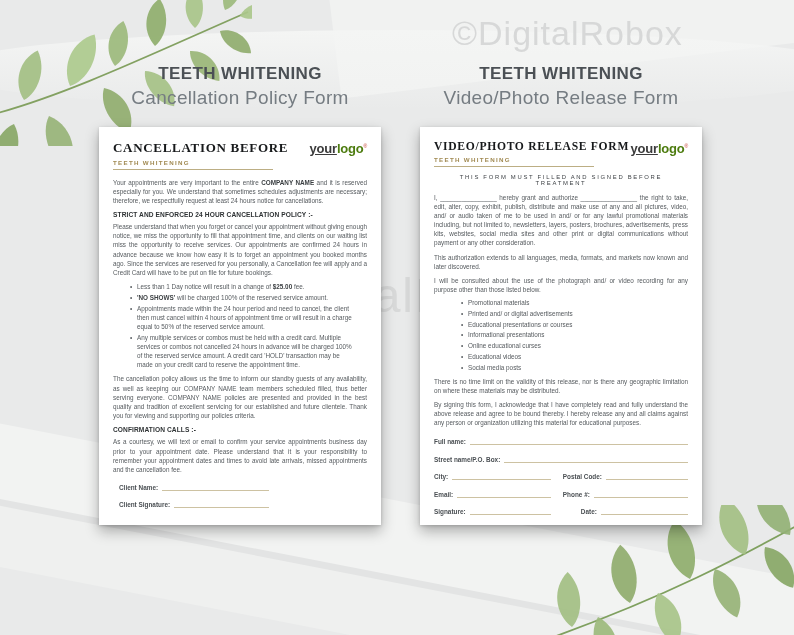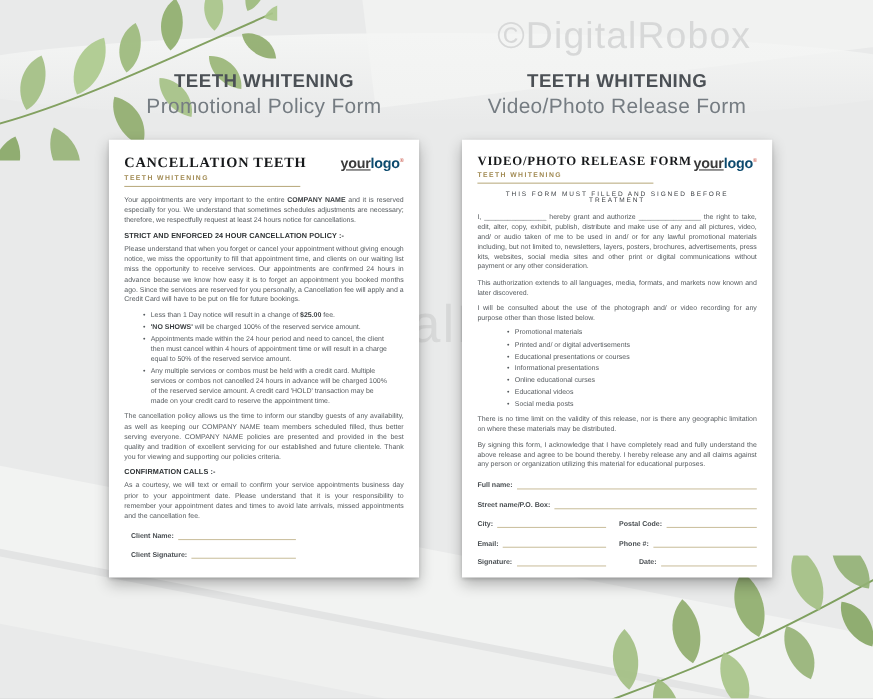--- a/index.html
+++ b/index.html
@@ -29,21 +29,21 @@
   .doc{position:absolute;z-index:3;top:127px;width:282px;height:398px;background:#ffffff;
        box-sizing:border-box;padding:13px 14px 10px 14px;overflow:hidden;
        box-shadow:0 6px 13px rgba(0,0,0,.30),0 1px 3px rgba(0,0,0,.16);}
   .doc-left{left:99px;} .doc-right{left:420px;}
   .doc-head{display:flex;justify-content:space-between;align-items:flex-start;}
   .doc-title{font-family:"Liberation Serif",serif;font-weight:bold;color:#17191b;letter-spacing:.7px;}
   .t1{font-size:13px;} .t2{font-size:11.6px;}
   .doc-sub{color:#a18a52;font-size:6.2px;font-weight:bold;letter-spacing:1.3px;margin-top:2.5px;}
   .gold-rule{border-bottom:1px solid #bcae84;width:63%;margin-top:3px;}
   .logo{font-size:13px;font-weight:bold;letter-spacing:-.2px;white-space:nowrap;margin-top:1px;}
-  .logo .lg1{color:#3b3b3b;text-decoration:underline;} .logo .lg2{color:#0c4a6e;}
+  .logo .lg1{color:#3b3b3b;text-decoration:underline;} .logo .lg2{color:#4d7c0f;}
   .logo .lgmark{color:#c13a2b;font-size:5px;vertical-align:super;font-weight:normal;}
   
   .doc p{margin:0 0 5px 0;font-size:6.35px;line-height:1.45;color:#565b5f;text-align:justify;}
   .doc .h{font-size:6.6px;font-weight:bold;color:#2e3234;margin:6px 0 4px 0;letter-spacing:.1px;}
   .b{font-weight:bold;color:#3a3e41;}
   .banner{font-size:5.9px;letter-spacing:1.7px;color:#3f4347;text-align:center;margin:7px 0 7px 0;}
   ul{margin:0 0 5px 0;padding:0 10px 0 24px;list-style:none;}
   ul li{position:relative;font-size:6.35px;line-height:1.45;color:#565b5f;margin-bottom:1.5px;text-align:left;}
   ul li:before{content:"\2022";position:absolute;left:-7px;color:#565b5f;}
   
@@ -102,31 +102,31 @@
     <use href="#leafA" transform="translate(142,74) rotate(-100) scale(1.6)" fill="#8fae6d" opacity=".92"></use>
     <use href="#leafA" transform="translate(110,88) rotate(75) scale(1.45)" fill="#a8c489" opacity=".92"></use>
     <use href="#leafA" transform="translate(82,98) rotate(-95) scale(1.55)" fill="#90ad6e" opacity=".92"></use>
     <use href="#leafA" transform="translate(50,112) rotate(80) scale(1.4)" fill="#9cba7c" opacity=".92"></use>
     <use href="#leafA" transform="translate(24,122) rotate(-90) scale(1.45)" fill="#a3bf83" opacity=".92"></use>
     <use href="#leafA" transform="translate(7,130) rotate(95) scale(1.3)" fill="#8fae6d" opacity=".92"></use>
   </svg>
 
   <div class="page-header ph-left">
     <div class="ph-title">TEETH WHITENING</div>
-    <div class="ph-sub">Promotional Policy Form</div>
+    <div class="ph-sub">Cancellation Policy Form</div>
   </div>
   <div class="page-header ph-right">
     <div class="ph-title">TEETH WHITENING</div>
     <div class="ph-sub">Video/Photo Release Form</div>
   </div>
 
   <section class="doc doc-left">
     <div class="doc-head">
       <div>
-        <div class="doc-title t1">CANCELLATION TEETH</div>
+        <div class="doc-title t1">CANCELLATION BEFORE</div>
         <div class="doc-sub">TEETH WHITENING</div>
       </div>
       <div class="logo"><span class="lg1">your</span><span class="lg2">logo</span><span class="lgmark">®</span></div>
     </div>
     <div class="gold-rule"></div>
 
     <p style="margin-top:8px;"><span>Your appointments are very important to the entire </span><span class="b">COMPANY NAME</span><span> and it is reserved especially for you. We understand that sometimes schedules adjustments are necessary; therefore, we respectfully request at least 24 hours notice for cancellations.</span></p>
 
     <div class="h">STRICT AND ENFORCED 24 HOUR CANCELLATION POLICY :-</div>
     <p>Please understand that when you forget or cancel your appointment without giving enough notice, we miss the opportunity to fill that appointment time, and clients on our waiting list miss the opportunity to receive services. Our appointments are confirmed 24 hours in advance because we know how easy it is to forget an appointment you booked months ago. Since the services are reserved for you personally, a Cancellation fee will apply and a Credit Card will have to be put on file for future bookings.</p>

